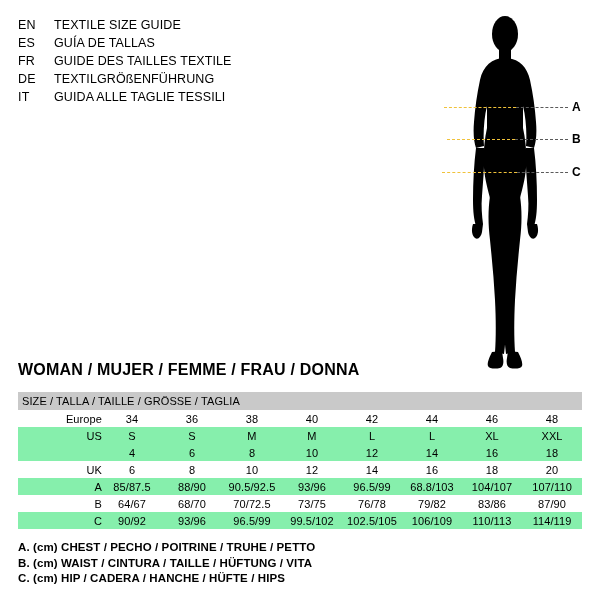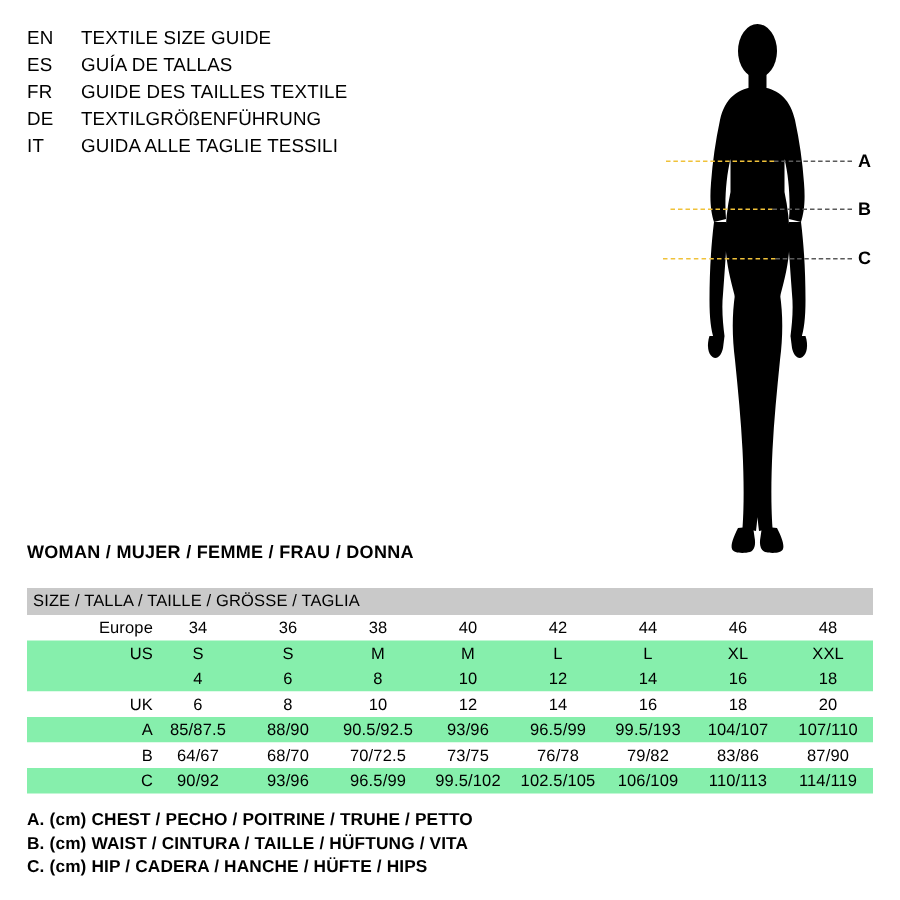--- a/index.html
+++ b/index.html
@@ -69,21 +69,21 @@
     font-size: 12px;
     font-weight: bold;
     color: #000;
   }
 
   
   .gender-title {
     position: absolute;
     left: 18px;
     top: 361px;
-    font-size: 12px;
+    font-size: 16px;
     font-weight: bold;
     letter-spacing: 0.2px;
   }
 
   
   .table-wrap {
     position: absolute;
     left: 18px;
     top: 392px;
     width: 564px;
@@ -296,21 +296,21 @@
           <td>20</td>
         </tr>
 
         <tr class="shade">
           <td class="rowlabel">A</td>
           <td>85/87.5</td>
           <td>88/90</td>
           <td>90.5/92.5</td>
           <td>93/96</td>
           <td>96.5/99</td>
-          <td>99.5/193</td>
+          <td>68.8/103</td>
           <td>104/107</td>
           <td>107/110</td>
         </tr>
 
         <tr class="plain">
           <td class="rowlabel">B</td>
           <td>64/67</td>
           <td>68/70</td>
           <td>70/72.5</td>
           <td>73/75</td>

